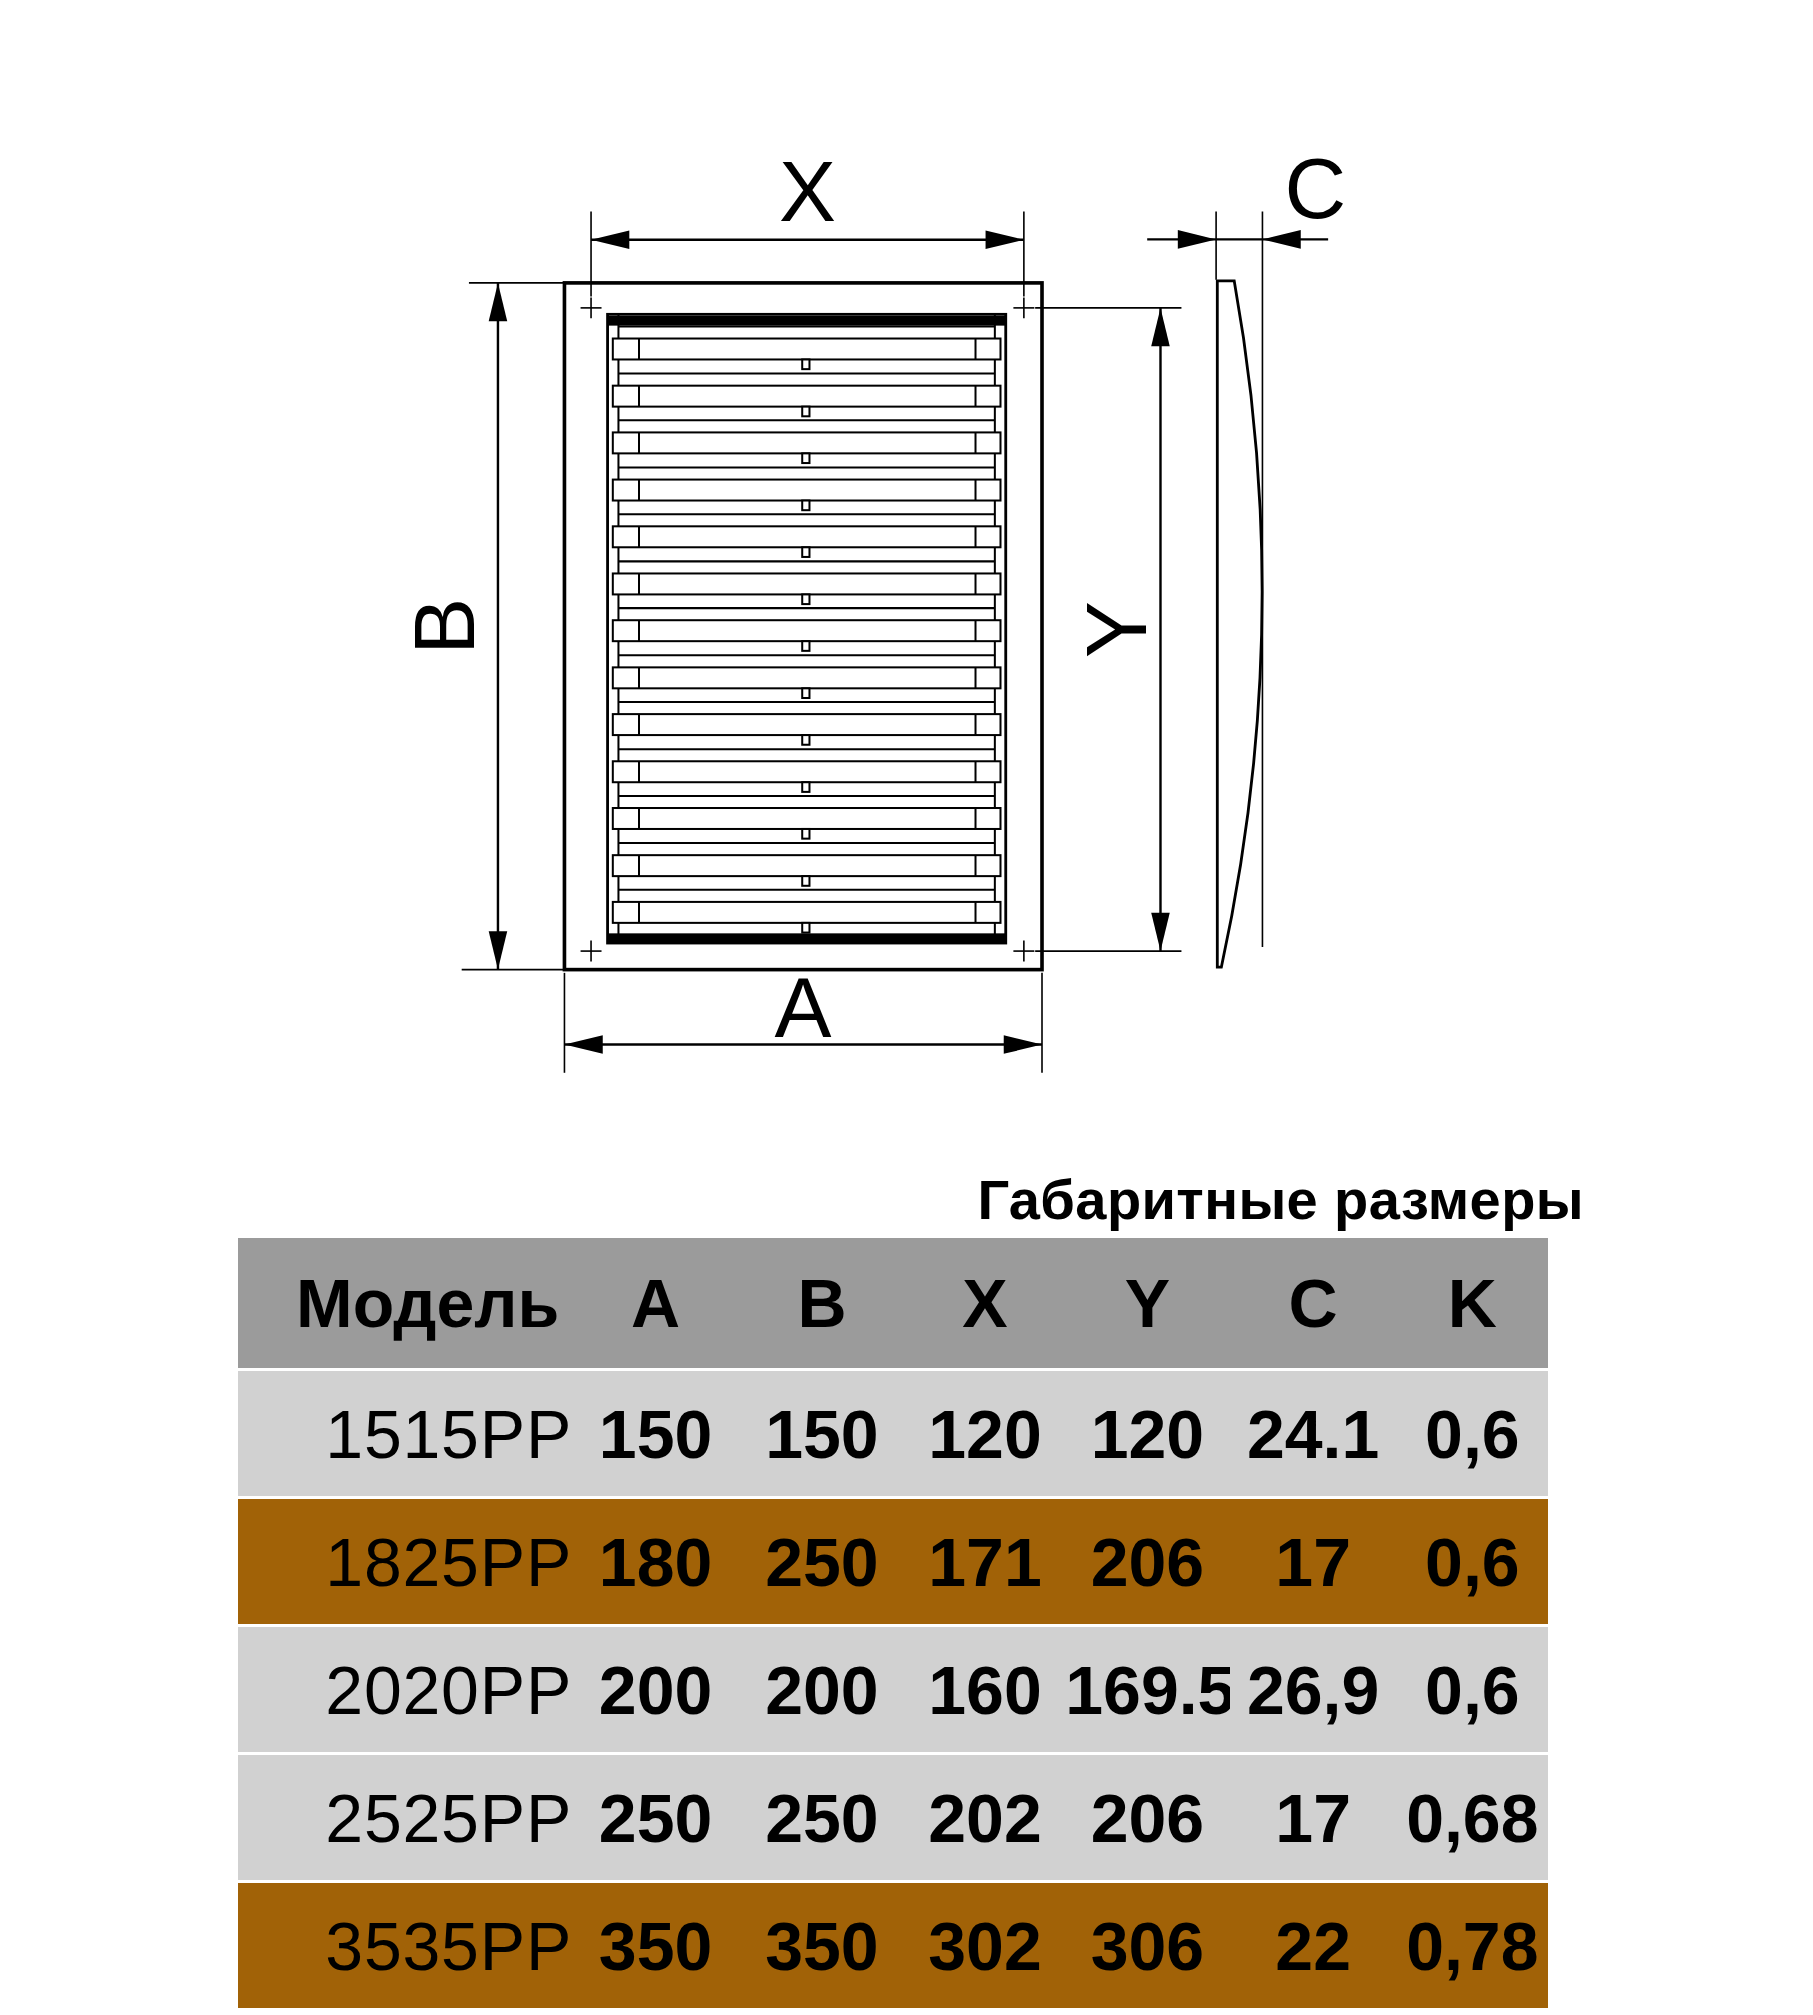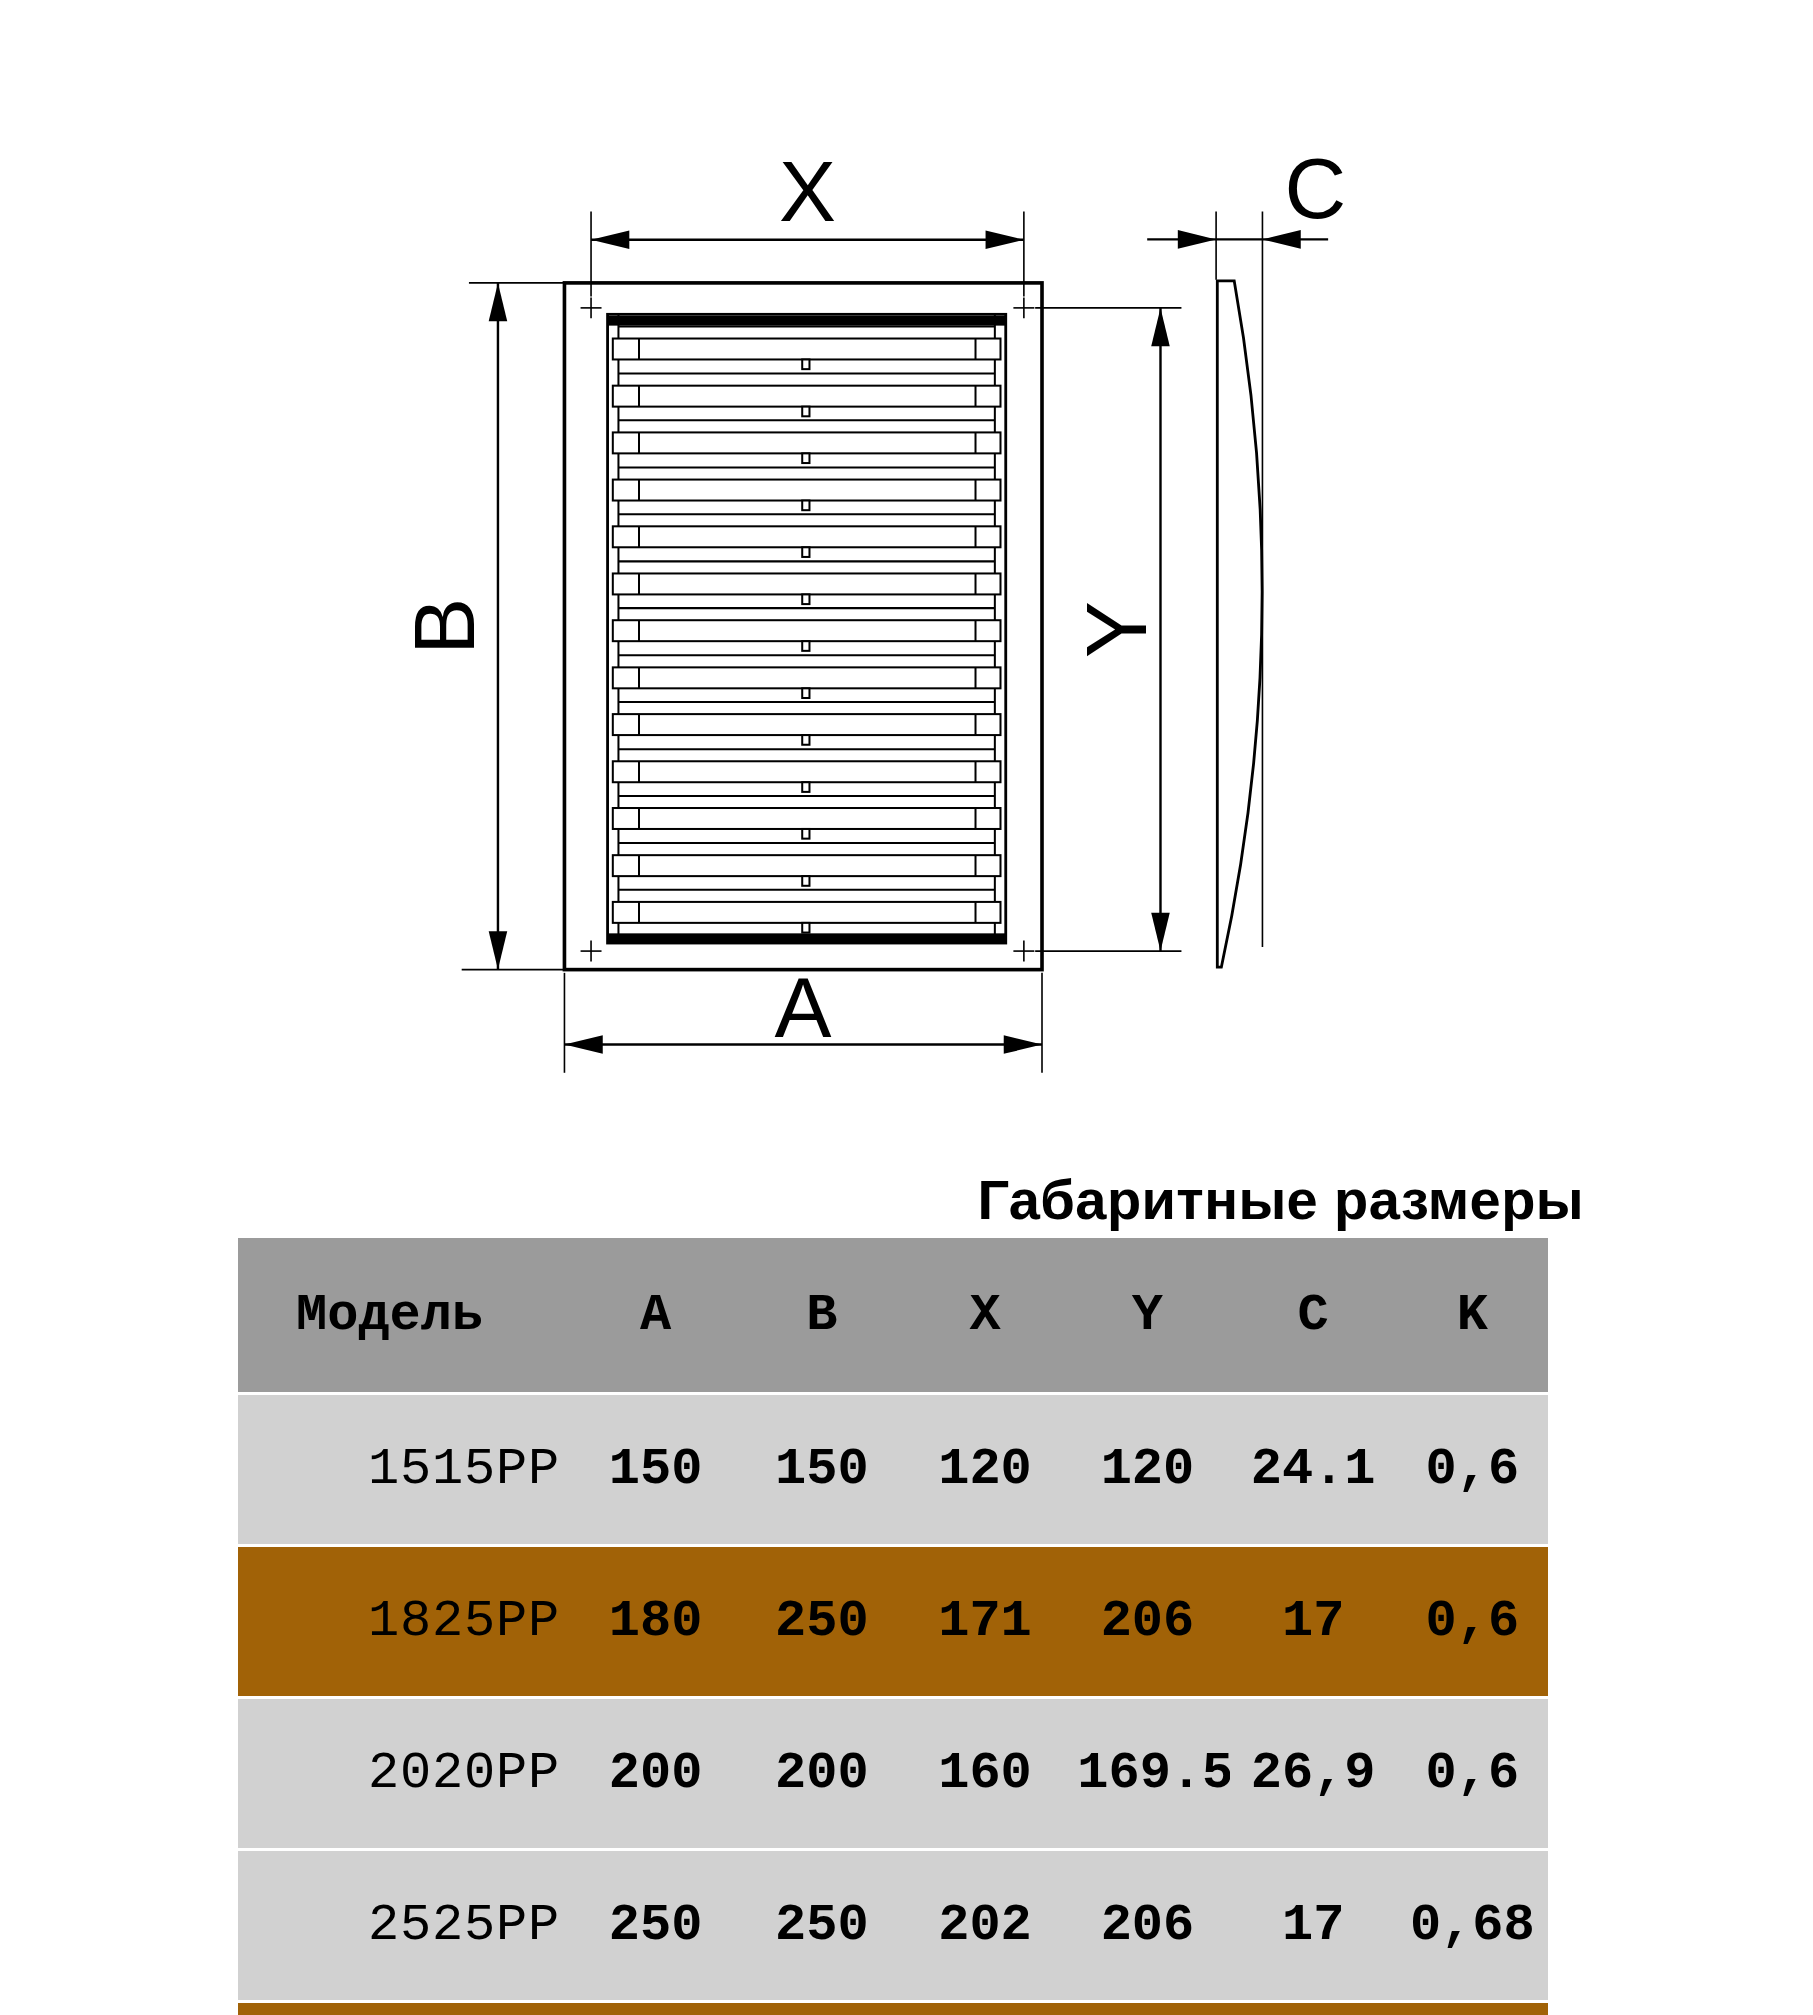--- a/index.html
+++ b/index.html
@@ -38,26 +38,25 @@
   .spec-table {
     position: absolute;
     left: 238px;
     top: 1235px;
     width: 1310px;
     border-collapse: separate;
     border-spacing: 0 3.2px;
     table-layout: fixed;
   }
   .spec-table th, .spec-table td {
-    padding: 12px;
+    padding: 0;
     vertical-align: middle;
-    font-size: 52px;
+    font-size: 68px;
     overflow: hidden;
     white-space: nowrap;
-    font-family: Liberation Mono, monospace;
   }
   .spec-table thead th {
     background: #9b9b9b;
     height: 130px;
     font-weight: bold;
     text-align: center;
   }
   .spec-table thead th.col-model {
     text-align: left;
     padding-left: 58px;

